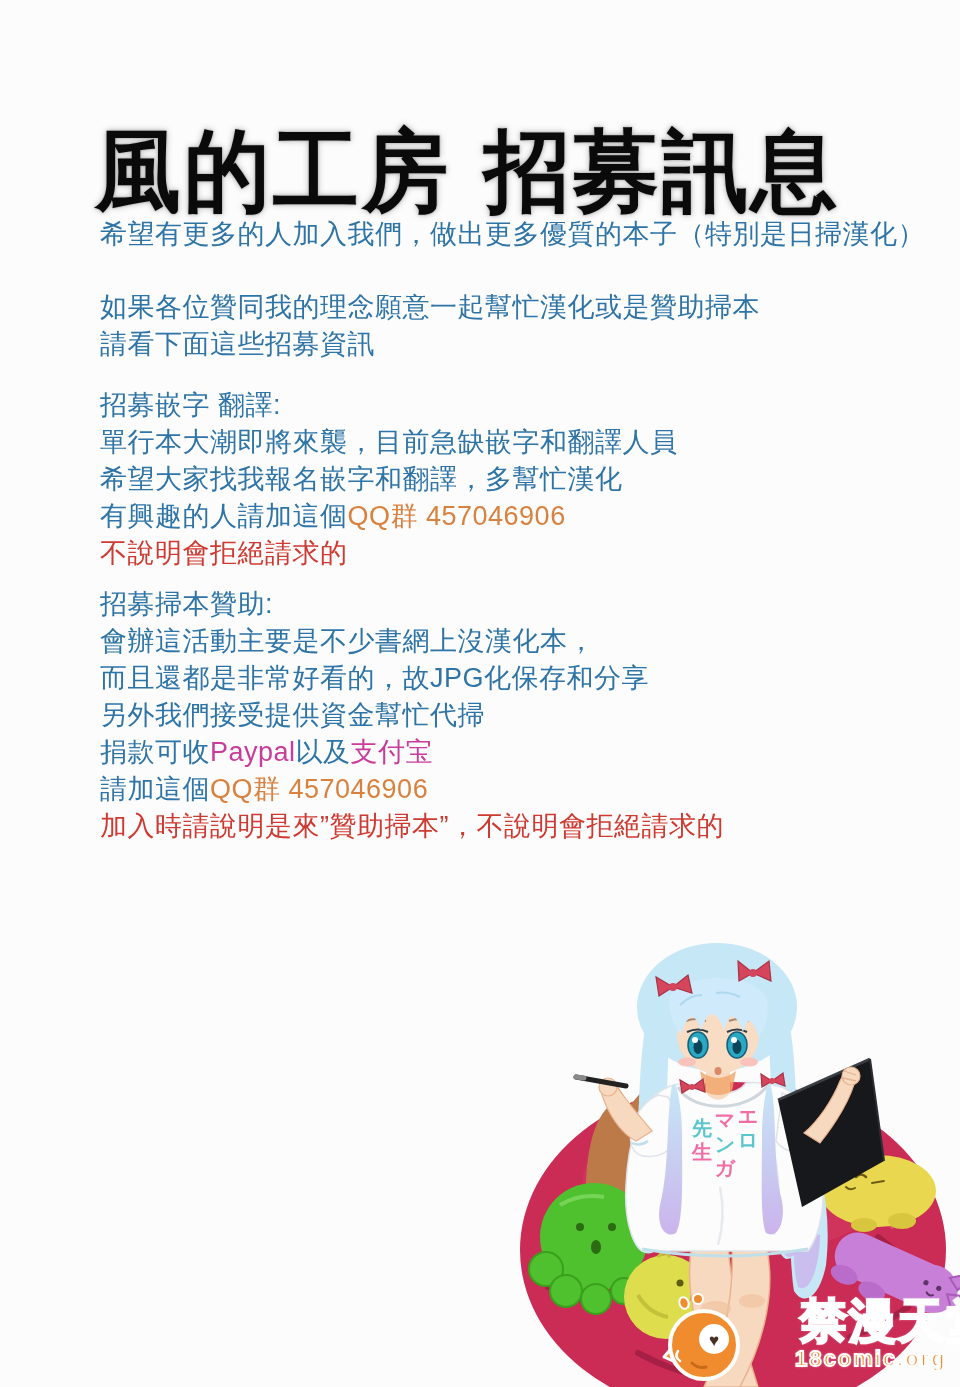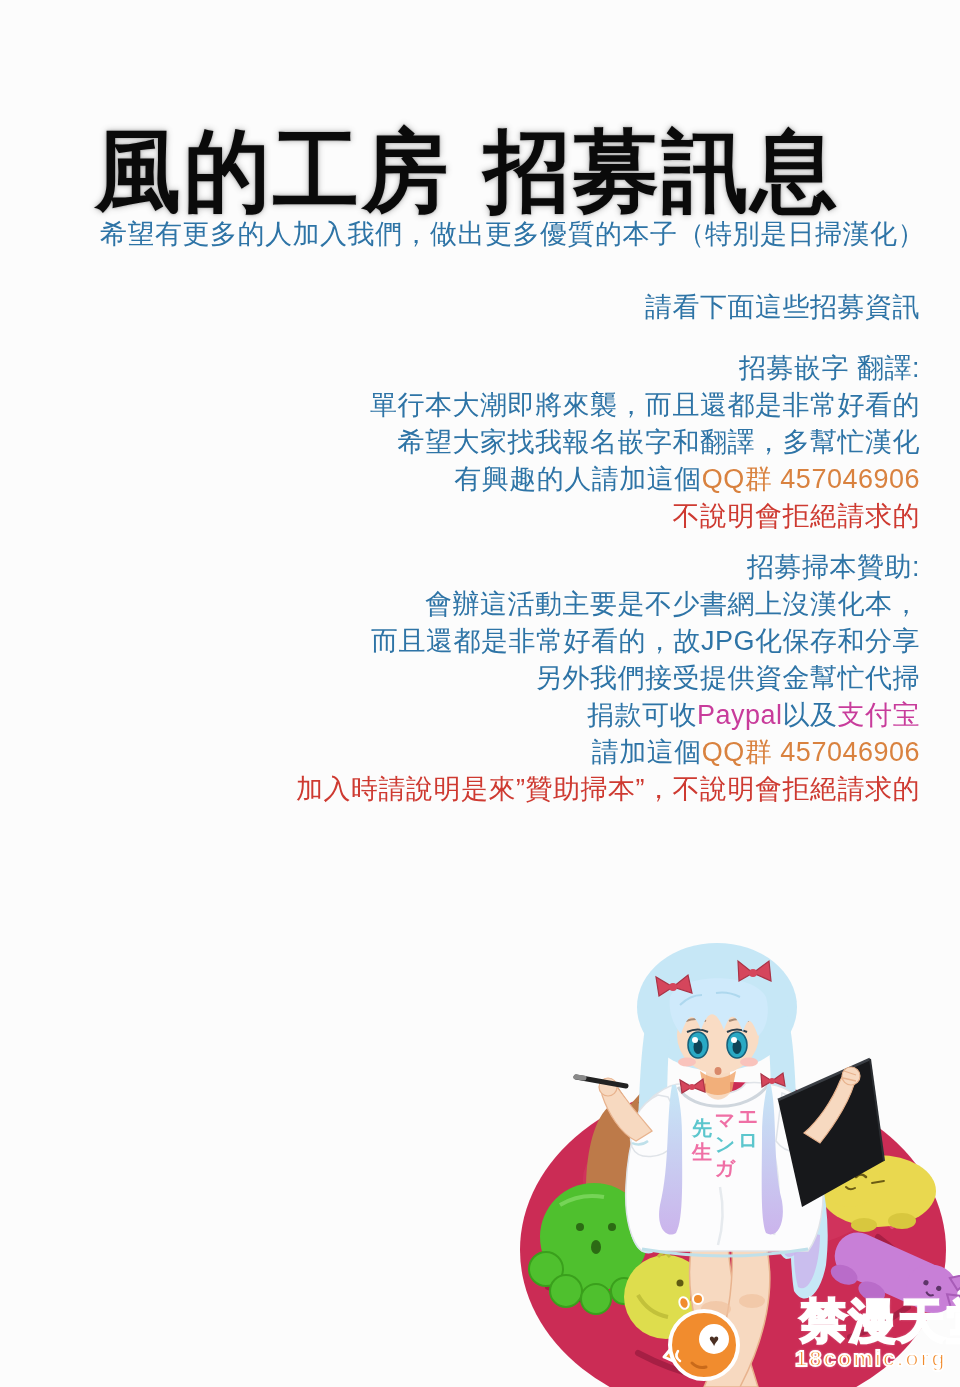--- a/index.html
+++ b/index.html
@@ -13,21 +13,20 @@
     font-family:"DejaVu Serif", serif;
     font-size:86px;font-weight:900;color:#0a0a0a;
     letter-spacing:3px;white-space:nowrap;line-height:120px;
     text-shadow:0 0 6px rgba(170,170,170,.9),0 0 2px rgba(120,120,120,.8);
     transform:scaleY(1.04);transform-origin:top left;
   }
   .text-block{
     position:absolute;left:100px;top:216px;width:820px;
     font-size:27px;line-height:37px;letter-spacing:.5px;
     font-weight:400;
-    text-align:right;
   }
   .text-block .section:nth-of-type(1){margin-bottom:36px;}
   .text-block .section:nth-of-type(2){margin-bottom:24px;}
   .text-block .section:nth-of-type(3){margin-bottom:14px;}
   .line{white-space:nowrap;}
   .c-blue{color:var(--c-blue);}
   .c-orange{color:var(--c-orange);}
   .c-red{color:var(--c-red);}
   .c-magenta{color:var(--c-magenta);}
   #illustration{position:absolute;left:520px;top:935px;width:440px;height:452px;}
@@ -58,25 +57,26 @@
 </head>
 <body>
 
 <h1 class="page-title">風的工房 招募訊息</h1>
 
 <div class="text-block" id="text-block">
     <div class="section">
       <div class="line"><span class="c-blue">希望有更多的人加入我們，做出更多優質的本子（特別是日掃漢化）</span></div>
     </div>
     <div class="section">
+      <div class="line"><span class="c-blue">如果各位贊同我的理念願意一起幫忙漢化或是贊助掃本</span></div>
       <div class="line"><span class="c-blue">請看下面這些招募資訊</span></div>
     </div>
     <div class="section">
       <div class="line"><span class="c-blue">招募嵌字 翻譯:</span></div>
-      <div class="line"><span class="c-blue">單行本大潮即將來襲，而且還都是非常好看的</span></div>
+      <div class="line"><span class="c-blue">單行本大潮即將來襲，目前急缺嵌字和翻譯人員</span></div>
       <div class="line"><span class="c-blue">希望大家找我報名嵌字和翻譯，多幫忙漢化</span></div>
       <div class="line"><span class="c-blue">有興趣的人請加這個</span><span class="c-orange">QQ群 457046906</span></div>
       <div class="line"><span class="c-red">不說明會拒絕請求的</span></div>
     </div>
     <div class="section">
       <div class="line"><span class="c-blue">招募掃本贊助:</span></div>
       <div class="line"><span class="c-blue">會辦這活動主要是不少書網上沒漢化本，</span></div>
       <div class="line"><span class="c-blue">而且還都是非常好看的，故JPG化保存和分享</span></div>
       <div class="line"><span class="c-blue">另外我們接受提供資金幫忙代掃</span></div>
       <div class="line"><span class="c-blue">捐款可收</span><span class="c-magenta">Paypal</span><span class="c-blue">以及</span><span class="c-magenta">支付宝</span></div>

